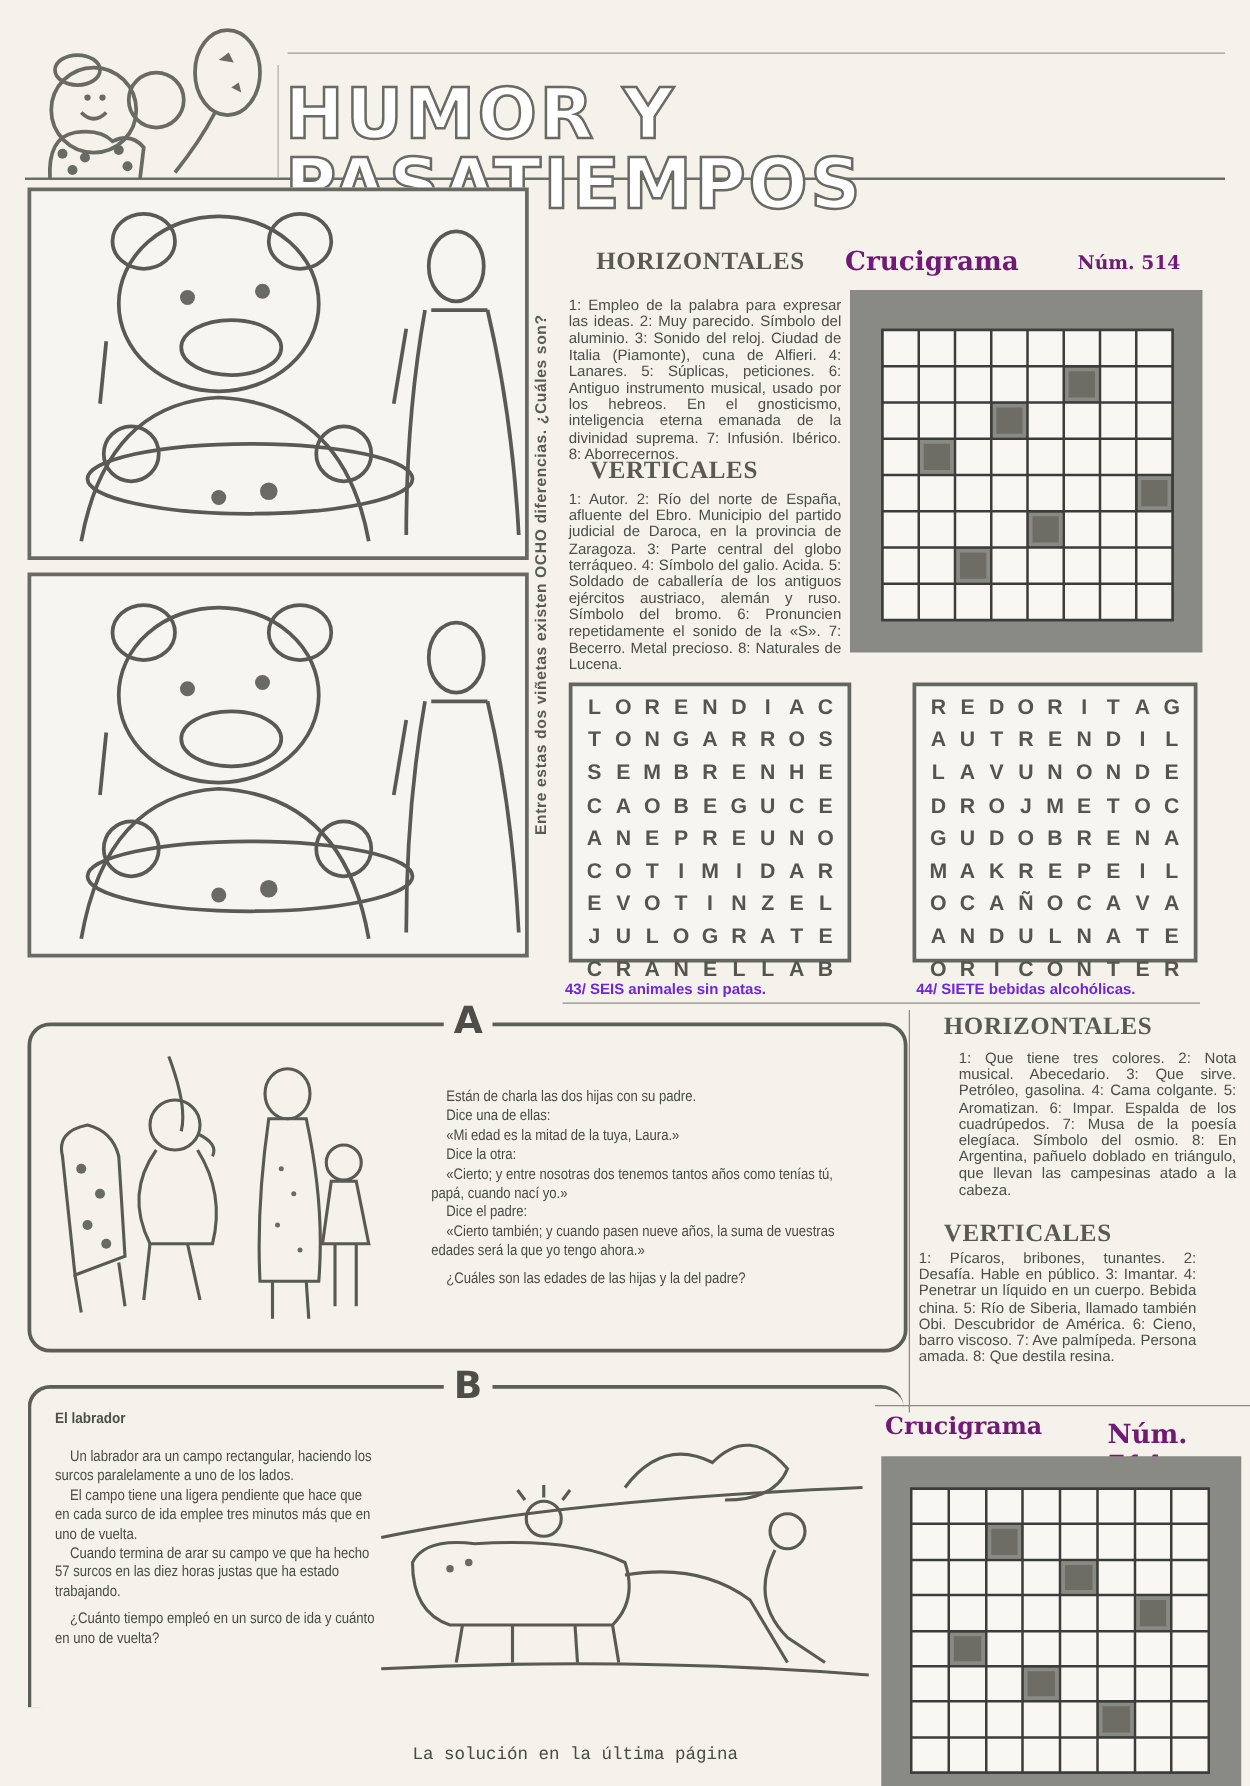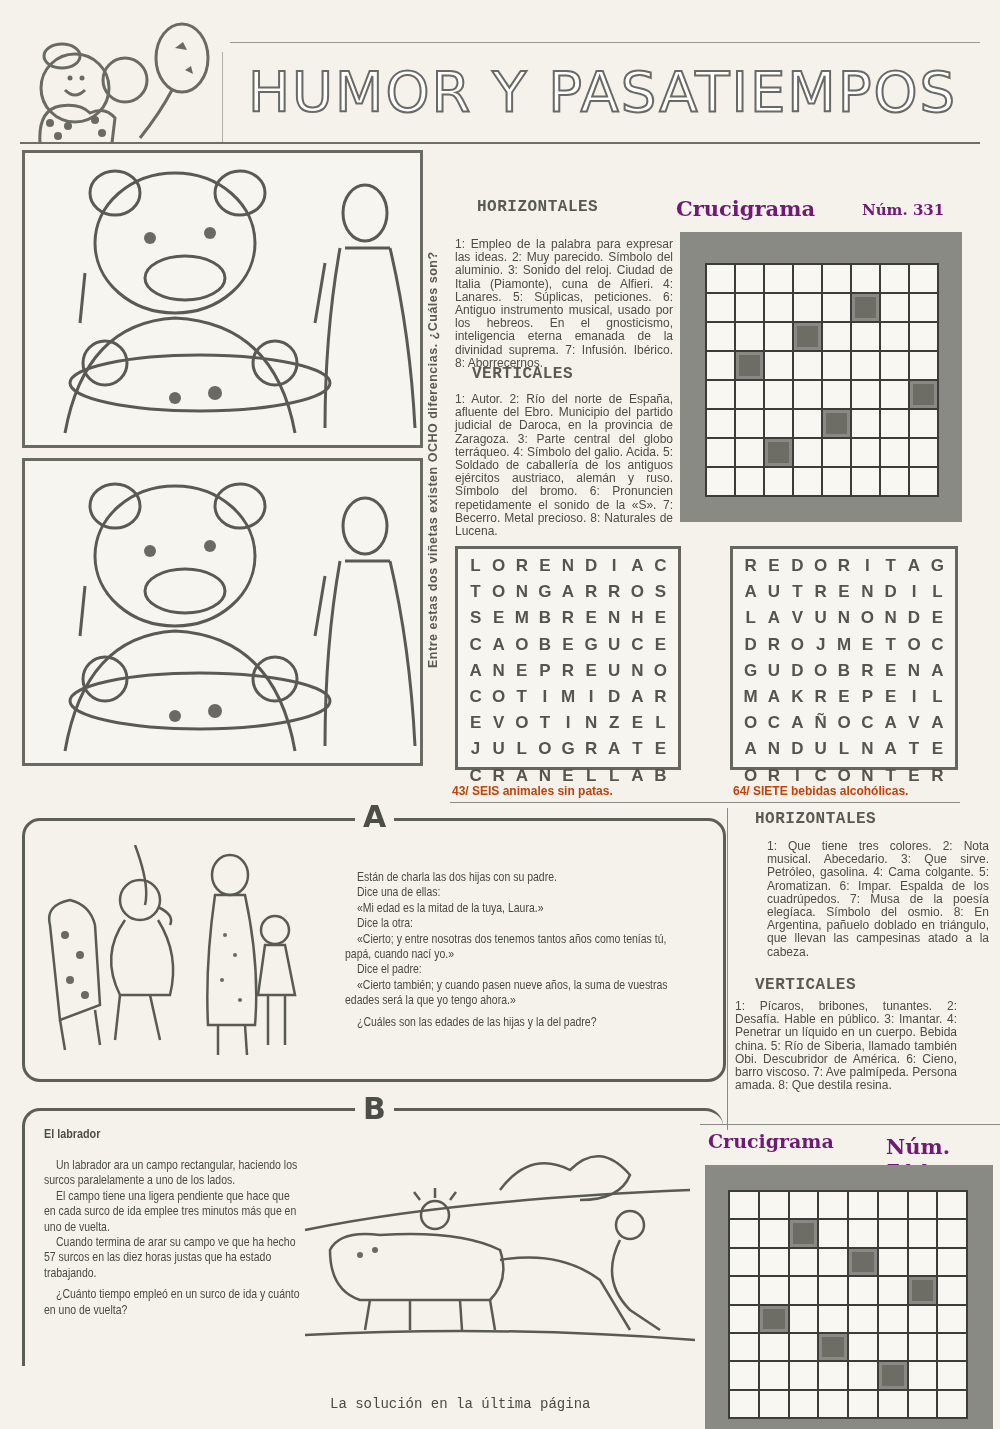--- a/index.html
+++ b/index.html
@@ -1,33 +1,33 @@
 <!DOCTYPE html>
 <html><head>
 <meta charset="utf-8">
 <style>
   html,body{margin:0;padding:0;}
   body{width:1000px;height:1429px;background:#f4f2ea;position:relative;overflow:hidden;font-family:"Liberation Sans",sans-serif;color:#4a4a45;}
   .abs{position:absolute;}
   .rule{position:absolute;height:2px;background:#6e6e68;}
-  .title{left:228px;top:64px;font-family:"DejaVu Sans",sans-serif;font-size:56px;letter-spacing:2px;color:#fff;-webkit-text-stroke:2px #6a6a64;font-weight:400;line-height:1;margin-left:20px;}
+  .title{left:228px;top:64px;font-family:"DejaVu Sans",sans-serif;font-size:56px;letter-spacing:2px;color:#fff;-webkit-text-stroke:2px #6a6a64;font-weight:700;line-height:1;}
   .logo{left:20px;top:18px;width:200px;height:125px;}
   .panel{position:absolute;border:3px solid #6a6a64;background:#f6f5ef;overflow:hidden;}
   .vert-text{position:absolute;left:426px;top:668px;transform-origin:left top;transform:rotate(-90deg);white-space:nowrap;font-weight:bold;font-size:12.5px;color:#5a5a55;letter-spacing:0.5px;}
-  .clue-head{font-family:Liberation Mono, monospace;font-weight:bold;font-size:16px;color:#5a5a55;letter-spacing:0.5px;}
+  .clue-head{font-family:Liberation Serif, serif;font-weight:bold;font-size:20px;color:#5a5a55;letter-spacing:0.5px;}
   .clue-text{font-size:12px;line-height:13.2px;text-align:justify;color:#4c4c48;}
   .cw-title{font-family:"DejaVu Serif",serif;font-weight:bold;color:#701a75;}
   .cw-frame{position:absolute;background:#8a8a84;padding:0;}
   .cw-grid{position:absolute;display:grid;grid-template-columns:repeat(8,1fr);grid-template-rows:repeat(8,1fr);background:#3c3c38;gap:2px;border:2px solid #3c3c38;}
   .cell{background:#f8f7f2;}
   .cell.black{background:#6d6d66;box-shadow:inset 0 0 0 3px #8a8a84;}
   .ws{position:absolute;border:3px solid #666660;background:#f6f5ef;}
   .ws-grid{display:grid;grid-template-columns:repeat(9,1fr);padding:4px 6px;}
   .ws-cell{font-size:17px;font-weight:bold;color:#55554f;text-align:center;height:26.2px;line-height:26px;}
-  .ws-cap{position:absolute;font-weight:bold;font-size:12px;color:#c2410c;}
+  .ws-cap{position:absolute;font-weight:bold;font-size:12px;color:#6d28d9;}
   .box{position:absolute;border:3px solid #5e5e58;border-radius:18px;}
   .box-letter{position:absolute;font-weight:bold;font-size:30px;color:#4e4e48;background:#f4f2ea;padding:0 8px;line-height:1;font-family:"DejaVu Sans",sans-serif;}
   .story{font-family:"Liberation Sans",sans-serif;font-size:12.2px;line-height:15.4px;color:#4a4a45;transform:scaleX(0.86);transform-origin:left top;}
   .story p{margin:0;}
   .story .ind{text-indent:14px;}
   .footer{font-family:"Liberation Mono",monospace;font-size:14px;color:#4a4a45;}
 </style>
 </head>
 <body>
 
@@ -113,21 +113,21 @@
 </div>
 
 <div class="vert-text">Entre estas dos viñetas existen OCHO diferencias. ¿Cuáles son?</div>
 
 <div class="abs clue-head" style="left:477px;top:198px;">HORIZONTALES</div>
 <div class="abs clue-text" style="left:455px;top:238px;width:218px;">1: Empleo de la palabra para expresar las ideas. 2: Muy parecido. Símbolo del aluminio. 3: Sonido del reloj. Ciudad de Italia (Piamonte), cuna de Alfieri. 4: Lanares. 5: Súplicas, peticiones. 6: Antiguo instrumento musical, usado por los hebreos. En el gnosticismo, inteligencia eterna emanada de la divinidad suprema. 7: Infusión. Ibérico. 8: Aborrecernos.</div>
 <div class="abs clue-head" style="left:472px;top:365px;">VERTICALES</div>
 <div class="abs clue-text" style="left:455px;top:393px;width:218px;">1: Autor. 2: Río del norte de España, afluente del Ebro. Municipio del partido judicial de Daroca, en la provincia de Zaragoza. 3: Parte central del globo terráqueo. 4: Símbolo del galio. Acida. 5: Soldado de caballería de los antiguos ejércitos austriaco, alemán y ruso. Símbolo del bromo. 6: Pronuncien repetidamente el sonido de la «S». 7: Becerro. Metal precioso. 8: Naturales de Lucena.</div>
 
 <div class="abs cw-title" style="left:676px;top:196px;font-size:21px;">Crucigrama</div>
-<div class="abs cw-title" style="left:862px;top:201px;font-size:15px;">Núm. 331</div>
+<div class="abs cw-title" style="left:862px;top:201px;font-size:15px;">Núm. 514</div>
 <div class="cw-frame" style="left:680px;top:232px;width:282px;height:290px;"></div>
 <div class="cw-grid" id="cw713" style="left:705px;top:263px;width:230px;height:230px;">
     <div class="cell"></div>
     <div class="cell"></div>
     <div class="cell"></div>
     <div class="cell"></div>
     <div class="cell"></div>
     <div class="cell"></div>
     <div class="cell"></div>
     <div class="cell"></div>
@@ -354,21 +354,21 @@
       <div class="ws-cell">R</div>
       <div class="ws-cell">I</div>
       <div class="ws-cell">C</div>
       <div class="ws-cell">O</div>
       <div class="ws-cell">N</div>
       <div class="ws-cell">T</div>
       <div class="ws-cell">E</div>
       <div class="ws-cell">R</div>
     </div>
 </div>
-<div class="ws-cap" style="left:733px;top:784px;">64/ SIETE bebidas alcohólicas.</div>
+<div class="ws-cap" style="left:733px;top:784px;">44/ SIETE bebidas alcohólicas.</div>
 <div class="rule" style="left:450px;top:802px;width:510px;height:1px;background:#8a8a84;"></div>
 
 <div class="box" style="left:22px;top:818px;width:698px;height:258px;"></div>
 <div class="box-letter" style="left:355px;top:802px;">A</div>
 <svg class="abs" style="left:40px;top:845px;" width="300" height="220" viewBox="0 0 300 220">
   <g fill="none" stroke="#5a5a55" stroke-width="2.5">
     <path d="M10 80 Q5 60 30 55 Q50 60 55 80 L60 160 L20 175 Z"></path>
     <path d="M20 175 L25 205"></path>
       <path d="M55 165 L60 200"></path>
     <circle cx="100" cy="55" r="20"></circle>

